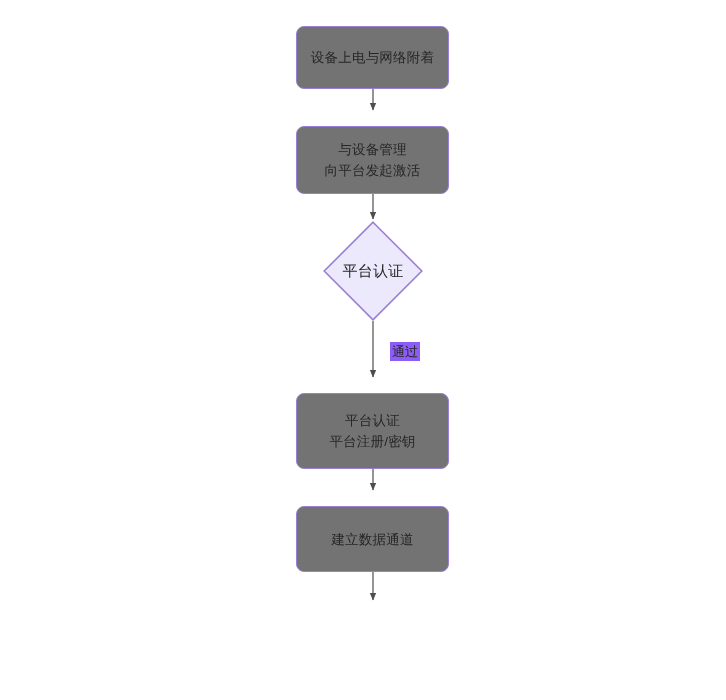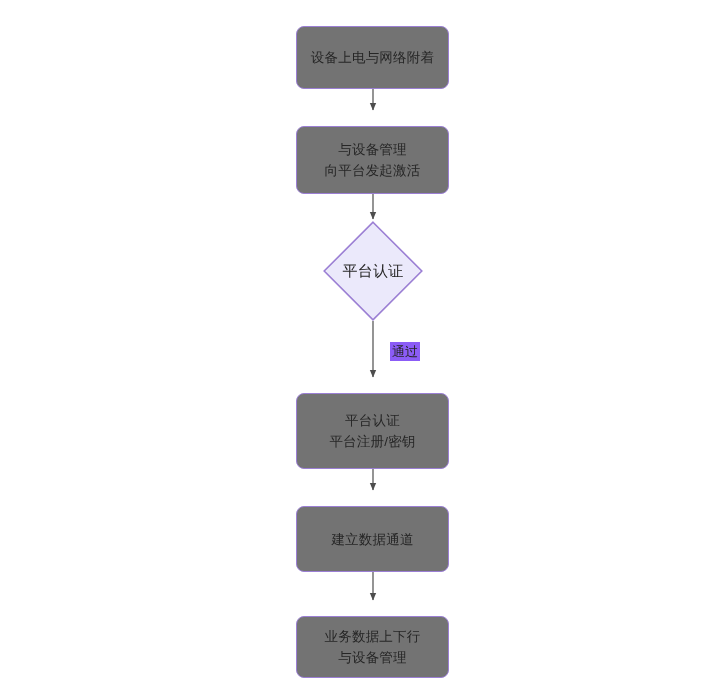--- a/index.html
+++ b/index.html
@@ -137,18 +137,14 @@
 
   <div class="node-box" style="left:296px; top:380px; width:153px; height:76px;">
     <span class="node-line">平台认证</span>
     <span class="node-line">平台注册/密钥</span>
   </div>
 
   <div class="node-box" style="left:296px; top:493px; width:153px; height:66px;gap:40px;">
     <span class="node-line">建立数据通道</span>
   </div>
 
-  <div class="node-box" style="left:296px; top:603px; width:153px; height:62px;">
-    <span class="node-line">业务数据上下行</span>
-    <span class="node-line">与设备管理</span>
-  </div>
 
 </div>
 
 </body></html>

